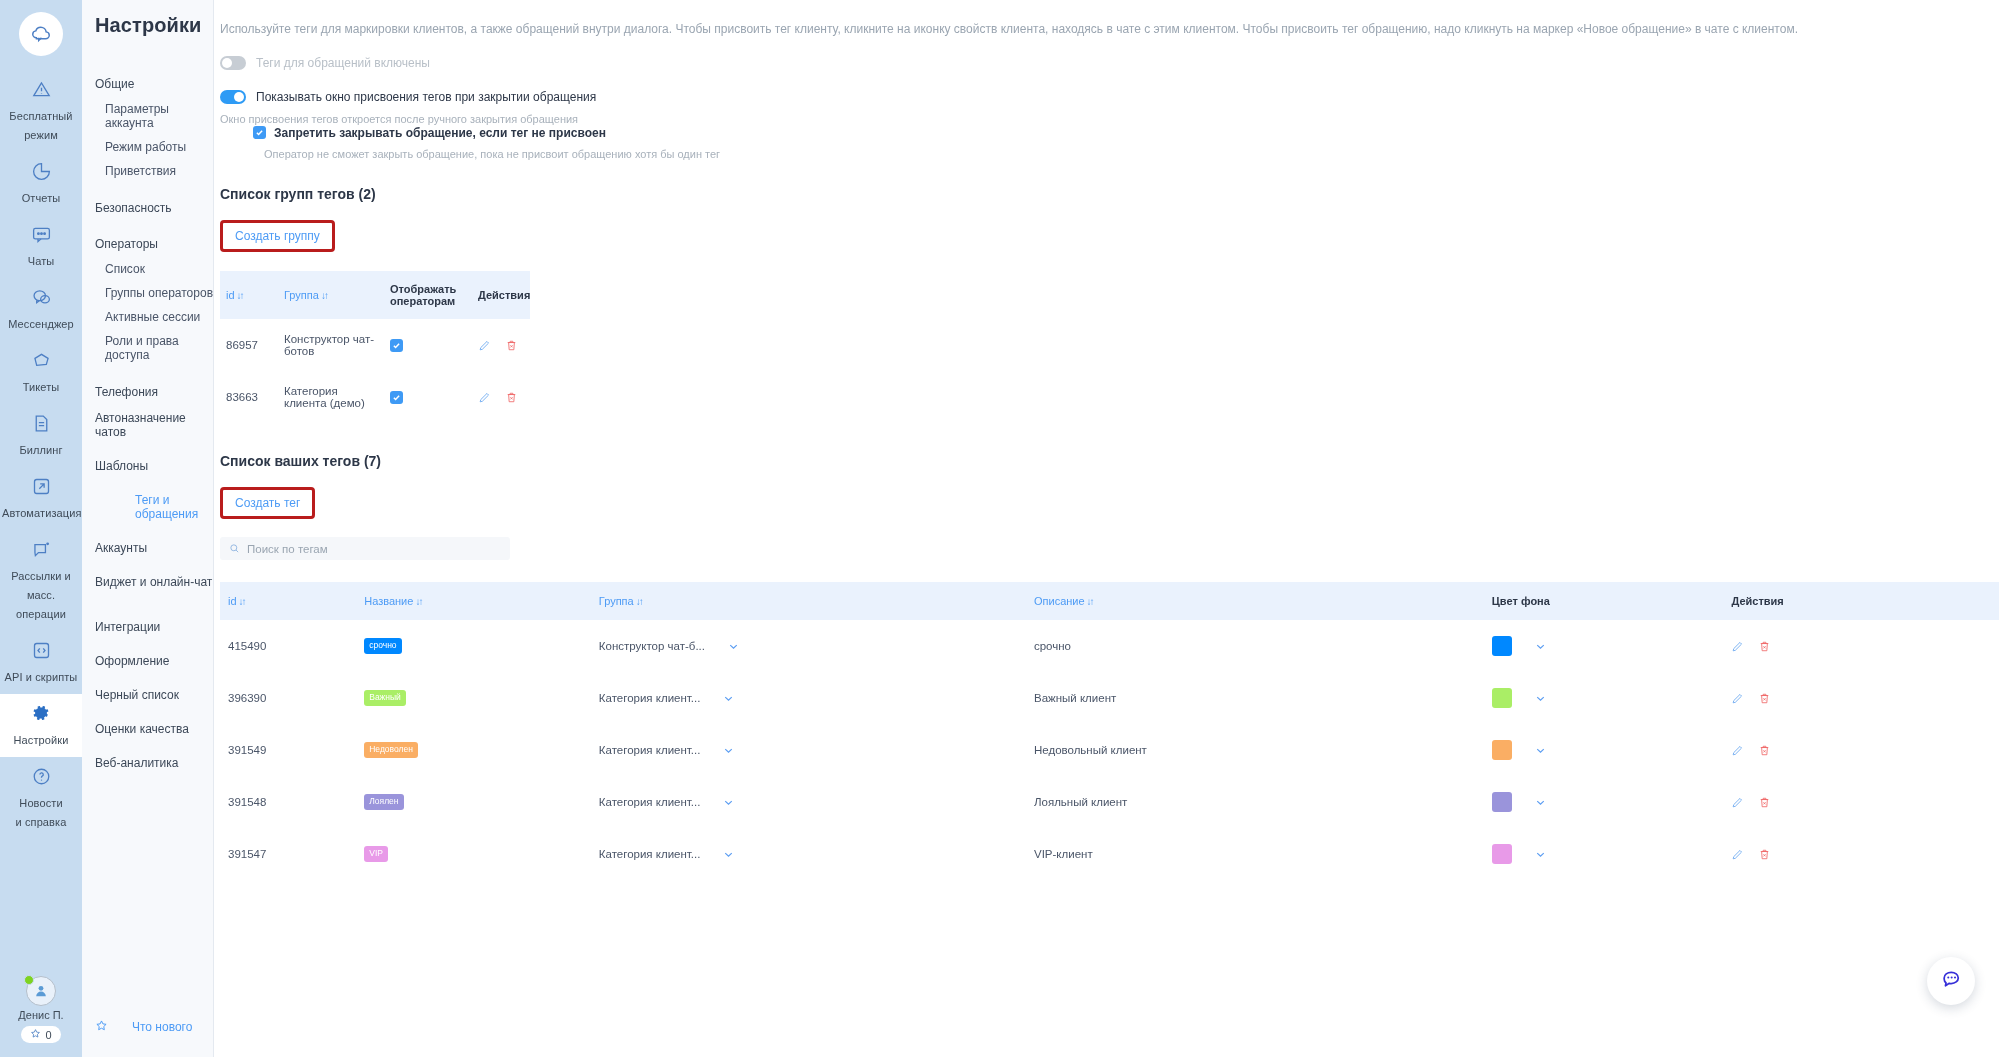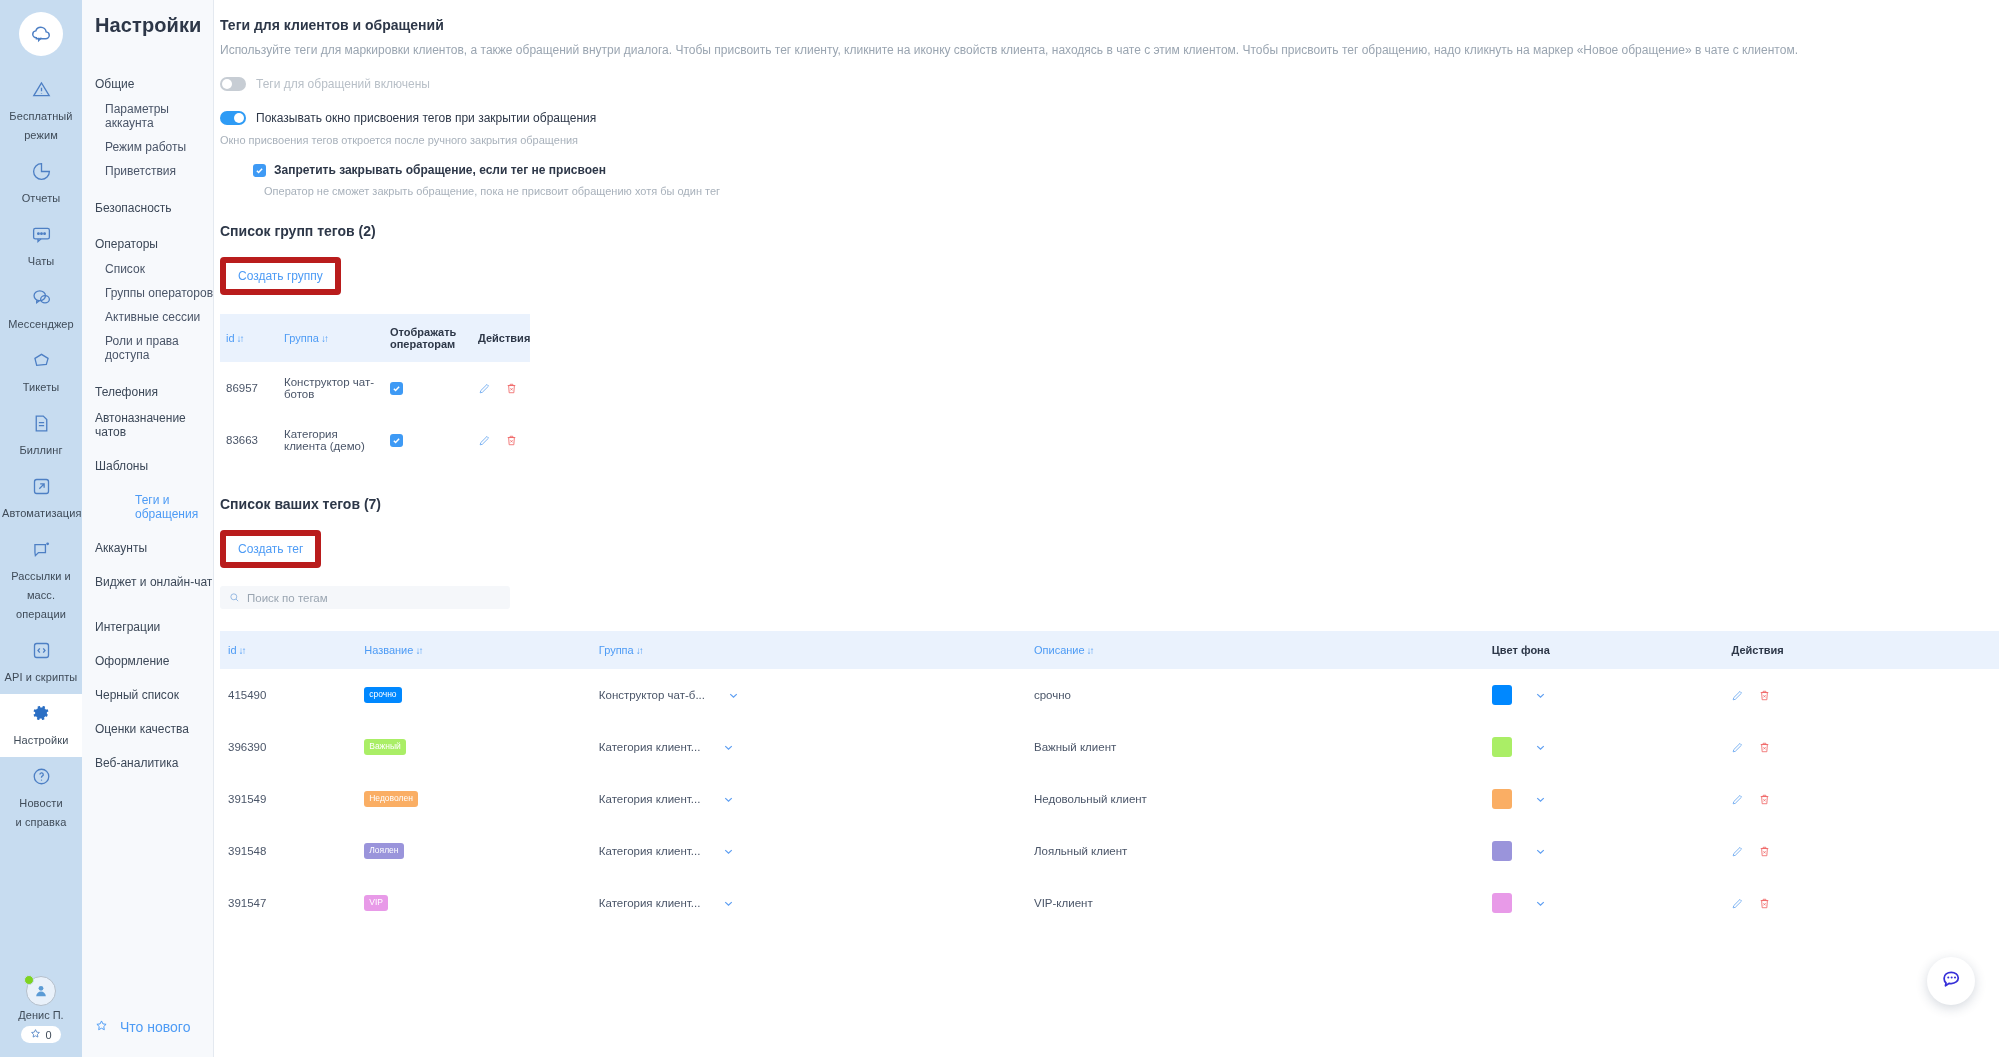--- a/index.html
+++ b/index.html
@@ -73,22 +73,22 @@
     font-size: 12px; font-weight: normal; color: #3c4858;
     padding: 6px 0; cursor: pointer;
   }
   .nav-sub {
     font-size: 12px; color: #4a5568; padding: 5px 0 5px 10px;
     cursor: pointer;
   }
   .nav-group.selected { color: #4d9bf5; margin-left: 40px; }
   .nav-whatsnew {
     position: absolute; bottom: 22px; left: 13px;
-    display: flex; align-items: center; gap: 12px;
-    font-size: 14px; color: #4d9bf5; cursor: pointer;
+    display: flex; align-items: center; gap: 24px;
+    font-size: 12px; color: #4d9bf5; cursor: pointer;
   }
 
   
   .main {
     flex: 1 1 auto; height: 1057px; overflow: hidden;
     padding: 12px 0 0 6px; position: relative; background: #fff;
   }
   .sec-title {
     font-size: 14px; font-weight: bold; color: #2d3748;
     margin: 5px 0 0 0;
@@ -108,35 +108,35 @@
     border-radius: 50%; background: #fff;
   }
   .switch.off { background: #c7cdd4; }
   .switch.off .knob { left: 2px; }
   .switch.on { background: #2e9bf5; }
   .switch.on .knob { right: 2px; }
   .switch-label { font-size: 12px; color: #2d3748; }
   .switch-label.muted { color: #b9c0c8; }
   .hint { font-size: 11px; color: #a8b1bb; margin-top: 9px; }
 
-  .check-row { display: flex; align-items: center; gap: 8px; margin: 17px 0 0 33px; }
+  .check-row { display: flex; align-items: flex-start; gap: 8px; margin: 1px 0 0 33px; }
   .cbox {
     width: 13px; height: 13px; border-radius: 3px; background: #3e9af5;
     display: flex; align-items: center; justify-content: center;
     flex: 0 0 auto; cursor: pointer;
   }
   .cbox svg { display: block; }
   .check-label { font-size: 12px; font-weight: bold; color: #2d3748; }
   .check-hint { font-size: 11px; color: #a8b1bb; margin: 8px 0 0 44px; }
 
   .block-title { font-size: 14px; font-weight: bold; color: #2d3748; margin-top: 26px; }
 
   .btn-outline {
     display: inline-block; margin-top: 18px;
-    border: 6px solid #b91c1c; border-radius: 4px;
+    border: 3px solid #b91c1c; border-radius: 4px;
     background: #fff; color: #4d9bf5; font-size: 12px;
     padding: 6px 12px; cursor: pointer;
     font-family: "Liberation Sans", sans-serif;
   }
 
   
   table { border-collapse: collapse; }
   .tbl-groups { margin-top: 19px; width: 310px; table-layout: fixed; }
   .tbl-groups th {
     background: #eaf2fd; color: #4d9bf5; font-size: 11px;
@@ -381,21 +381,20 @@
       <svg width="13" height="13" viewBox="0 0 24 24" fill="none" stroke="#4d9bf5" stroke-width="1.8">
           <path d="M12 3.6l2.6 5.4 5.9.8-4.3 4.1 1 5.9-5.2-2.8-5.2 2.8 1-5.9L3.5 9.8l5.9-.8z"></path>
         </svg>
     </span>
     <span>Что нового</span>
   </div>
 </nav>
 
 <main class="main">
 
-  <div class="sec-title">Теги для клиентов и обращений</div>
   <div class="desc">Используйте теги для маркировки клиентов, а также обращений внутри диалога. Чтобы присвоить тег клиенту, кликните на иконку свойств клиента, находясь в чате с этим клиентом. Чтобы присвоить тег обращению, надо кликнуть на маркер «Новое обращение» в чате с клиентом.</div>
 
   <div class="toggle-row">
     <span class="switch off">
         <span class="knob"></span>
       </span>
     <span class="switch-label muted">Теги для обращений включены</span>
   </div>
 
   <div class="toggle-row">

